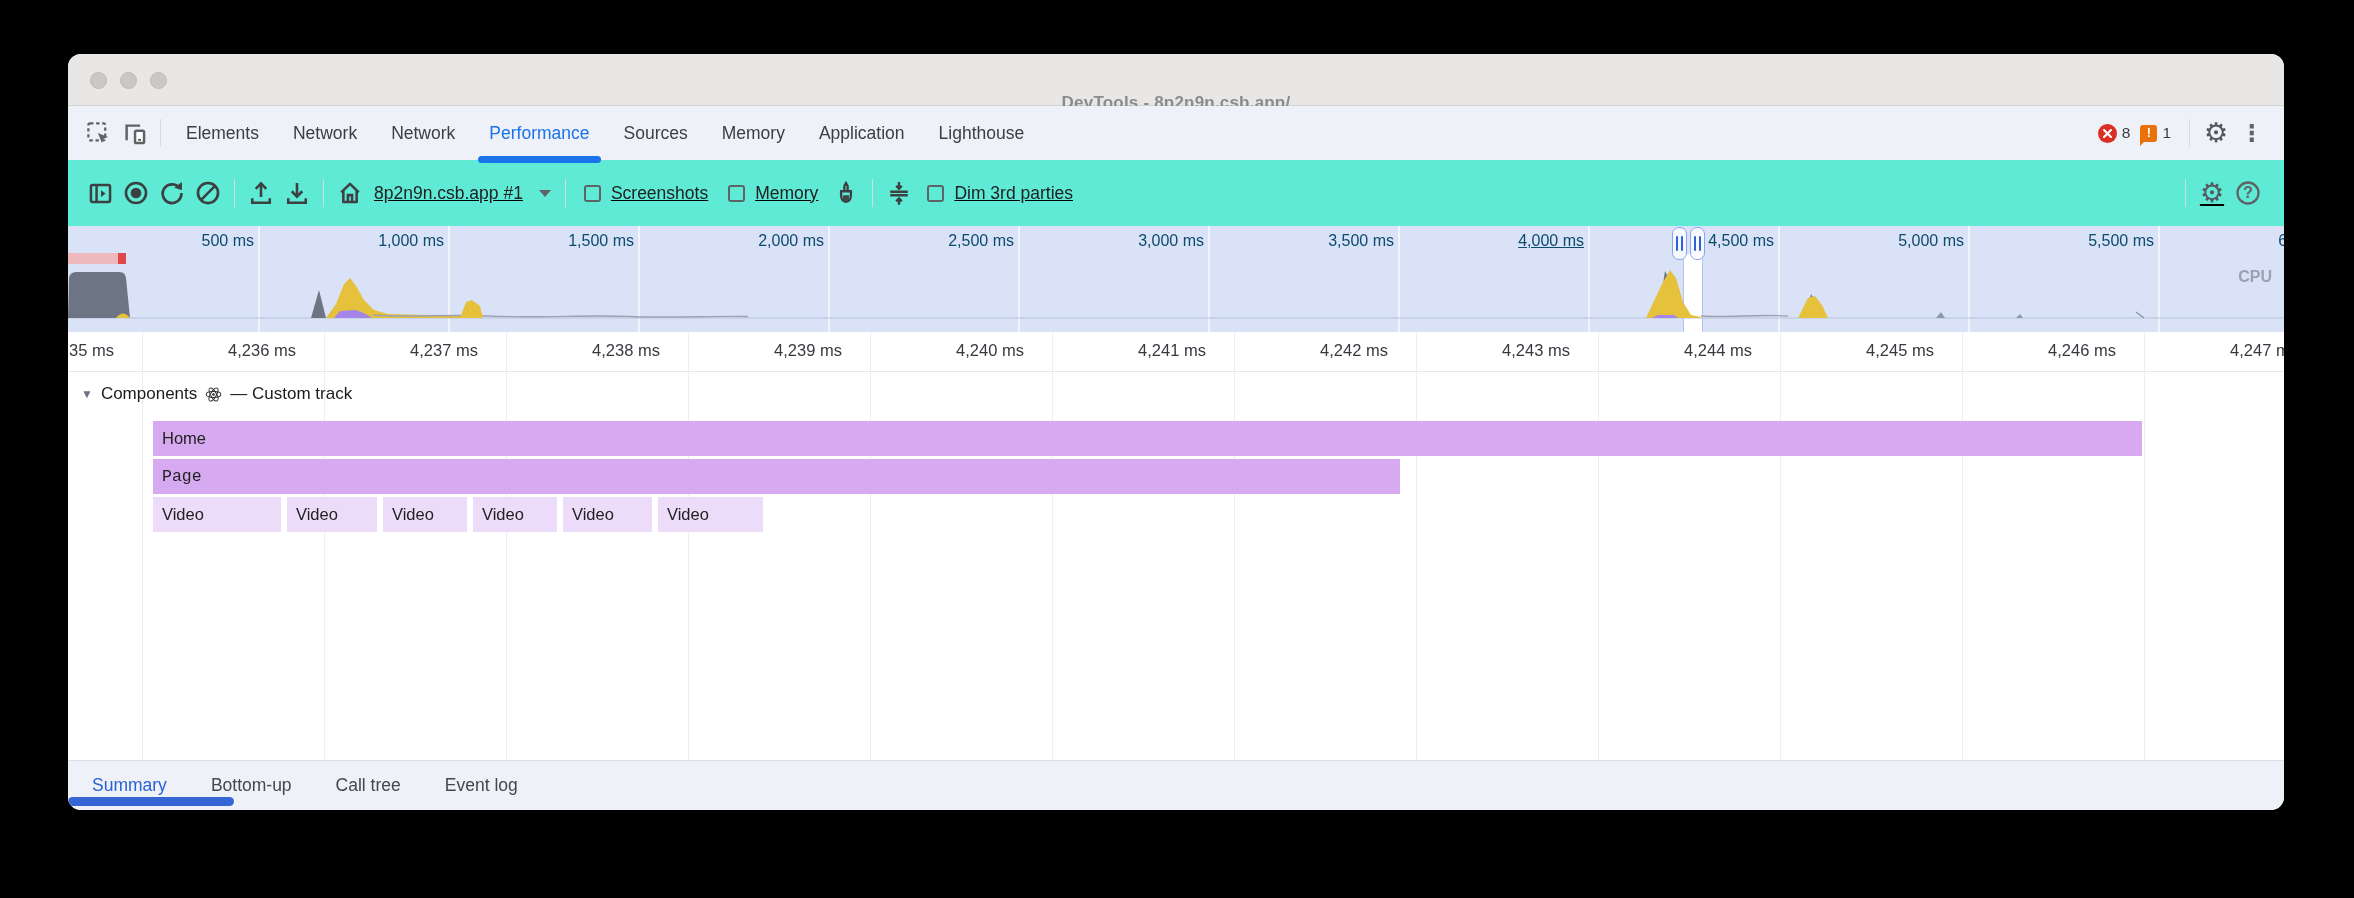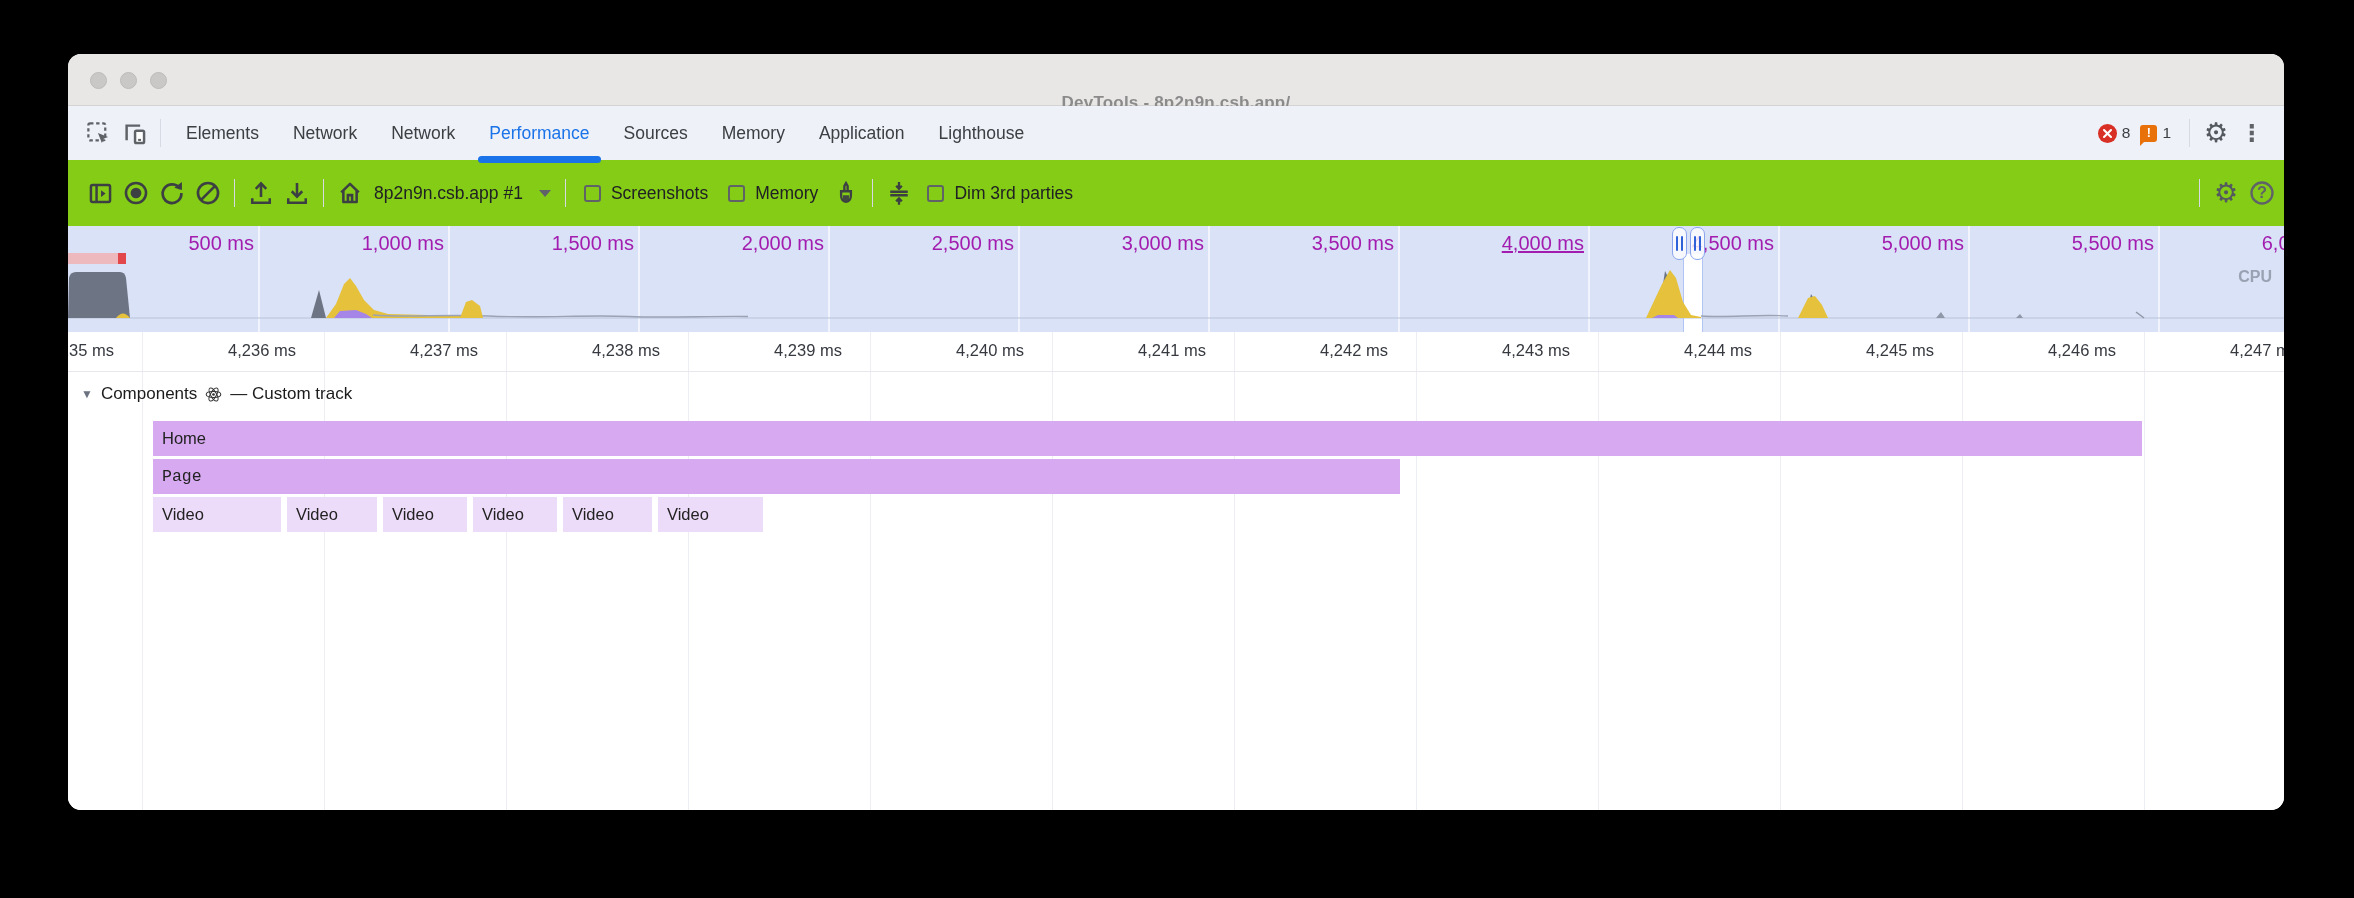--- a/index.html
+++ b/index.html
@@ -32,35 +32,35 @@
   .badge-count { font-size:15.5px; color:#3c4043; margin:0 10px 0 5px; }
   .err-ic { width:19px; height:19px; }
   .warn-ic { position:relative; width:17px; height:17px; background:#e8710a; border-radius:3px;
     color:#fff; font-size:12.5px; font-weight:700; display:flex; align-items:center; justify-content:center; }
   .warn-ic::after { content:""; position:absolute; left:0; bottom:-4px;
     border:4px solid transparent; border-top-color:#e8710a; border-left-color:#e8710a; }
   .gear-glyph { font-size:27px; color:#54585f; line-height:1; }
   .kebab { font-size:23px; font-weight:700; color:#5f6368; line-height:1; }
 
   
-  .ptoolbar { height:66px; background:#84cc16; display:flex; align-items:center;
-    padding:0 4px 0 14px; flex:0 0 auto; }
+  .ptoolbar { height:66px; background:#5eead4; display:flex; align-items:center;
+    padding:0 18px 0 14px; flex:0 0 auto;text-decoration:underline; }
   .target-label { font-size:17.5px; color:#202124; margin:0 10px 0 6px; white-space:nowrap; }
   .caret-down { width:0; height:0; border-left:6px solid transparent; border-right:6px solid transparent;
     border-top:7px solid #5f6368; margin:0 6px; }
   .cb-group { display:flex; align-items:center; margin:0 10px; }
   .checkbox { width:17px; height:17px; border:2px solid #5f6368; border-radius:3px; margin-right:10px; flex:0 0 auto; }
   .cb-label { font-size:17.5px; color:#202124; white-space:nowrap; }
   .flex-sp { flex:1 1 auto; }
   .help-q { font-size:14px; font-weight:700; fill:#5f6368; }
 
   
   .overview { height:106px; background:#d9e2f6; position:relative; flex:0 0 auto; overflow:hidden; }
   .ov-grid { position:absolute; top:0; bottom:0; width:1.5px; background:rgba(255,255,255,.62); }
-  .ov-label { position:absolute; top:6px; width:150px; text-align:right; font-size:20px; color:#a21caf; }
+  .ov-label { position:absolute; top:6px; width:150px; text-align:right; font-size:16px; color:#0c4a6e; }
   .side-label { position:absolute; right:12px; font-size:16px; font-weight:700; color:#99a2b2; }
   .sel-band { position:absolute; top:28px; bottom:0; width:20px; background:#fff;
     border-left:1.5px solid #b1c4f4; border-right:1.5px solid #b1c4f4; }
   .sel-chip { position:absolute; top:1px; width:15px; height:33px; background:rgba(253,253,254,.82);
     border:1.5px solid #8aa5ee; border-radius:7px; display:flex; align-items:center; justify-content:center; gap:3px; }
   .grip { width:2px; height:15px; background:#2f62d8; border-radius:1px; }
 
   
   .ruler { height:40px; background:#fff; border-bottom:1px solid #e7e7ef; position:relative;
     flex:0 0 auto; overflow:hidden; }
@@ -361,14 +361,23 @@
         <div class="flame-bar" style="left: 85px; width: 1247px; top: 87px; background: rgb(214, 169, 240); font-family: Liberation Mono, monospace;">Page</div>
         <div class="flame-bar" style="left: 85px; width: 128px; top: 125px; background: rgb(237, 219, 250);">Video</div>
         <div class="flame-bar" style="left: 219px; width: 90px; top: 125px; background: rgb(237, 219, 250);">Video</div>
         <div class="flame-bar" style="left: 315px; width: 84px; top: 125px; background: rgb(237, 219, 250);">Video</div>
         <div class="flame-bar" style="left: 405px; width: 84px; top: 125px; background: rgb(237, 219, 250);">Video</div>
         <div class="flame-bar" style="left: 495px; width: 89px; top: 125px; background: rgb(237, 219, 250);">Video</div>
         <div class="flame-bar" style="left: 590px; width: 105px; top: 125px; background: rgb(237, 219, 250);">Video</div>
       </div>
   </div>
 
+  <div class="bottombar">
+    <div class="b-underline"></div>
+    <div id="bottom-tabs" style="display:flex;align-items:center;">
+        <div class="btab active" style="padding-left: 24px;">Summary</div>
+        <div class="btab">Bottom-up</div>
+        <div class="btab">Call tree</div>
+        <div class="btab">Event log</div>
+      </div>
+  </div>
 
 </div>
 
 </body></html>

